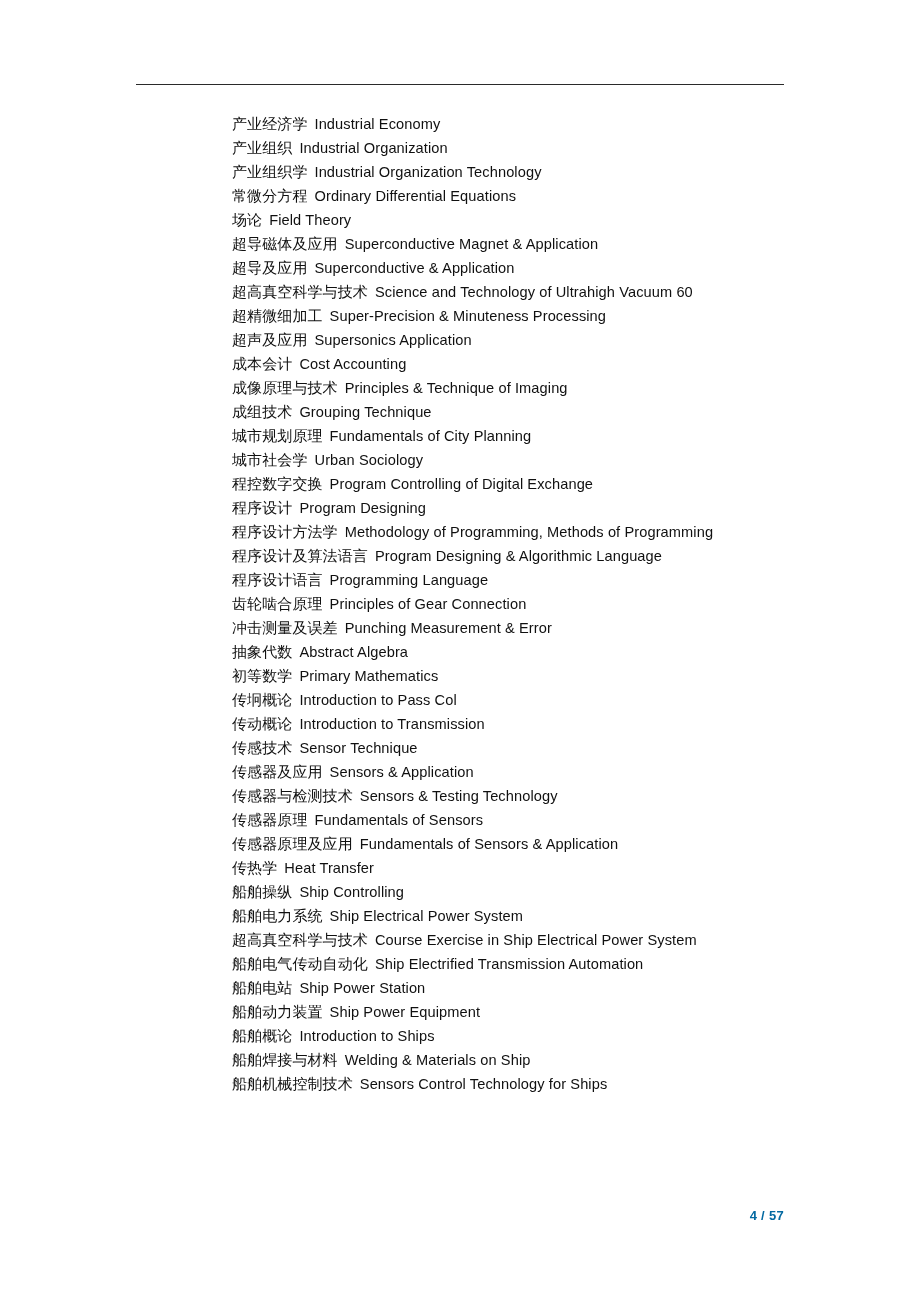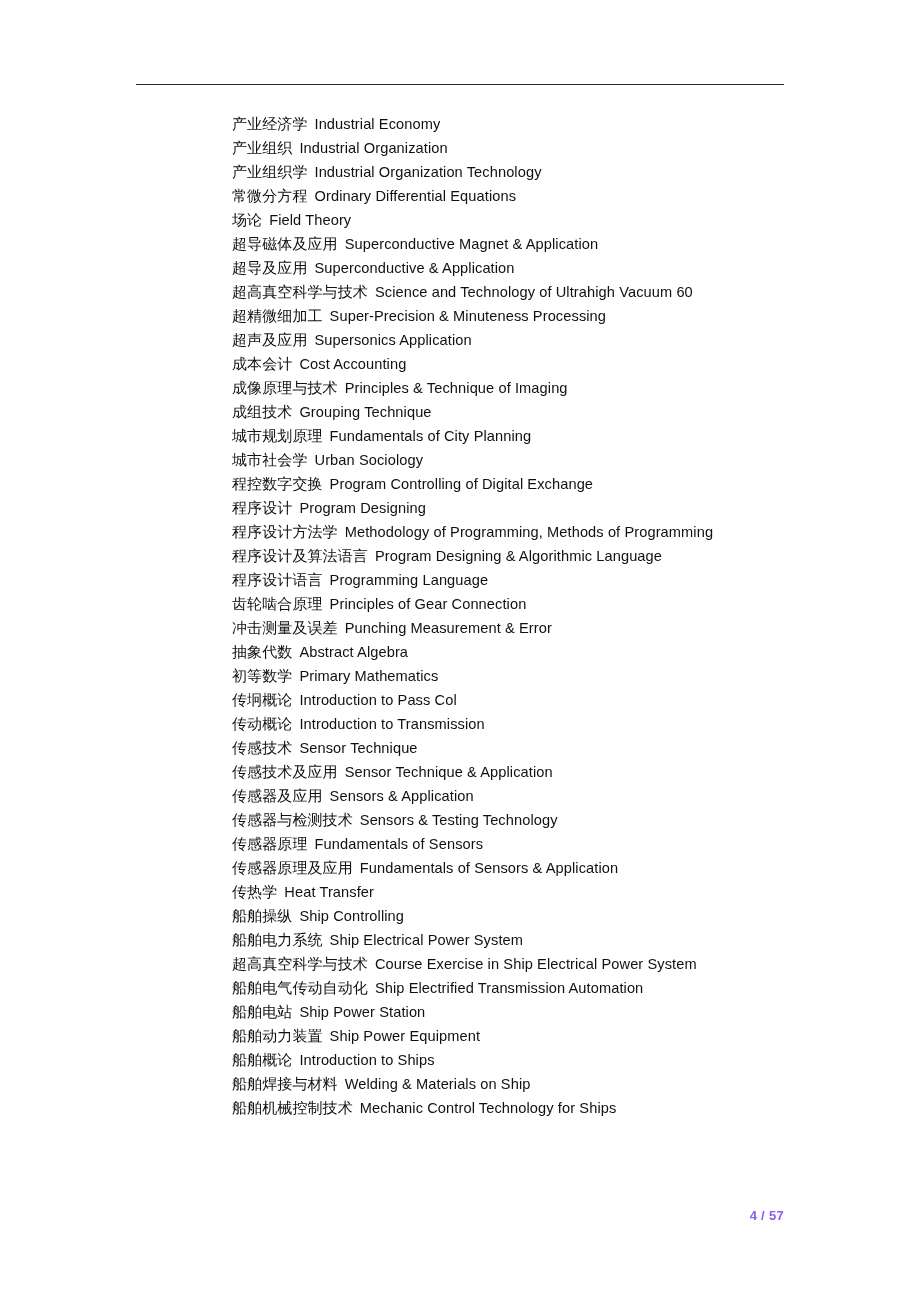--- a/index.html
+++ b/index.html
@@ -63,21 +63,21 @@
     position: absolute;
     left: 0;
     top: 1206px;
     width: 784px;
     text-align: right;
   }
   .footer .page-number {
     font-family: "Liberation Sans", "DejaVu Sans", sans-serif;
     font-size: 13px;
     font-weight: bold;
-    color: #8b5cf6;
+    color: #0369a1;
     letter-spacing: 0.3px;
   }
 </style>
 </head>
 <body>
 
 <div class="page">
 
   <div class="header-rule"></div>
 
@@ -102,34 +102,33 @@
       <div class="entry"><span class="zh">程序设计方法学</span><span class="gap"></span><span class="en">Methodology of Programming, Methods of Programming</span></div>
       <div class="entry"><span class="zh">程序设计及算法语言</span><span class="gap"></span><span class="en">Program Designing &amp; Algorithmic Language</span></div>
       <div class="entry"><span class="zh">程序设计语言</span><span class="gap"></span><span class="en">Programming Language</span></div>
       <div class="entry"><span class="zh">齿轮啮合原理</span><span class="gap"></span><span class="en">Principles of Gear Connection</span></div>
       <div class="entry"><span class="zh">冲击测量及误差</span><span class="gap"></span><span class="en">Punching Measurement &amp; Error</span></div>
       <div class="entry"><span class="zh">抽象代数</span><span class="gap"></span><span class="en">Abstract Algebra</span></div>
       <div class="entry"><span class="zh">初等数学</span><span class="gap"></span><span class="en">Primary Mathematics</span></div>
       <div class="entry"><span class="zh">传坰概论</span><span class="gap"></span><span class="en">Introduction to Pass Col</span></div>
       <div class="entry"><span class="zh">传动概论</span><span class="gap"></span><span class="en">Introduction to Transmission</span></div>
       <div class="entry"><span class="zh">传感技术</span><span class="gap"></span><span class="en">Sensor Technique</span></div>
-      <div class="entry"><span class="zh">传感技术及应用</span><span class="gap"></span><span class="en">Sensor Technique &amp; Application</span></div>
       <div class="entry"><span class="zh">传感器及应用</span><span class="gap"></span><span class="en">Sensors &amp; Application</span></div>
       <div class="entry"><span class="zh">传感器与检测技术</span><span class="gap"></span><span class="en">Sensors &amp; Testing Technology</span></div>
       <div class="entry"><span class="zh">传感器原理</span><span class="gap"></span><span class="en">Fundamentals of Sensors</span></div>
       <div class="entry"><span class="zh">传感器原理及应用</span><span class="gap"></span><span class="en">Fundamentals of Sensors &amp; Application</span></div>
       <div class="entry"><span class="zh">传热学</span><span class="gap"></span><span class="en">Heat Transfer</span></div>
       <div class="entry"><span class="zh">船舶操纵</span><span class="gap"></span><span class="en">Ship Controlling</span></div>
       <div class="entry"><span class="zh">船舶电力系统</span><span class="gap"></span><span class="en">Ship Electrical Power System</span></div>
       <div class="entry"><span class="zh">超高真空科学与技术</span><span class="gap"></span><span class="en">Course Exercise in Ship Electrical Power System</span></div>
       <div class="entry"><span class="zh">船舶电气传动自动化</span><span class="gap"></span><span class="en">Ship Electrified Transmission Automation</span></div>
       <div class="entry"><span class="zh">船舶电站</span><span class="gap"></span><span class="en">Ship Power Station</span></div>
       <div class="entry"><span class="zh">船舶动力装置</span><span class="gap"></span><span class="en">Ship Power Equipment</span></div>
       <div class="entry"><span class="zh">船舶概论</span><span class="gap"></span><span class="en">Introduction to Ships</span></div>
       <div class="entry"><span class="zh">船舶焊接与材料</span><span class="gap"></span><span class="en">Welding &amp; Materials on Ship</span></div>
-      <div class="entry"><span class="zh">船舶机械控制技术</span><span class="gap"></span><span class="en">Mechanic Control Technology for Ships</span></div>
+      <div class="entry"><span class="zh">船舶机械控制技术</span><span class="gap"></span><span class="en">Sensors Control Technology for Ships</span></div>
     </div>
 
   <div class="footer">
     <span class="page-number">4 / 57</span>
   </div>
 
 </div>
 
 </body></html>

